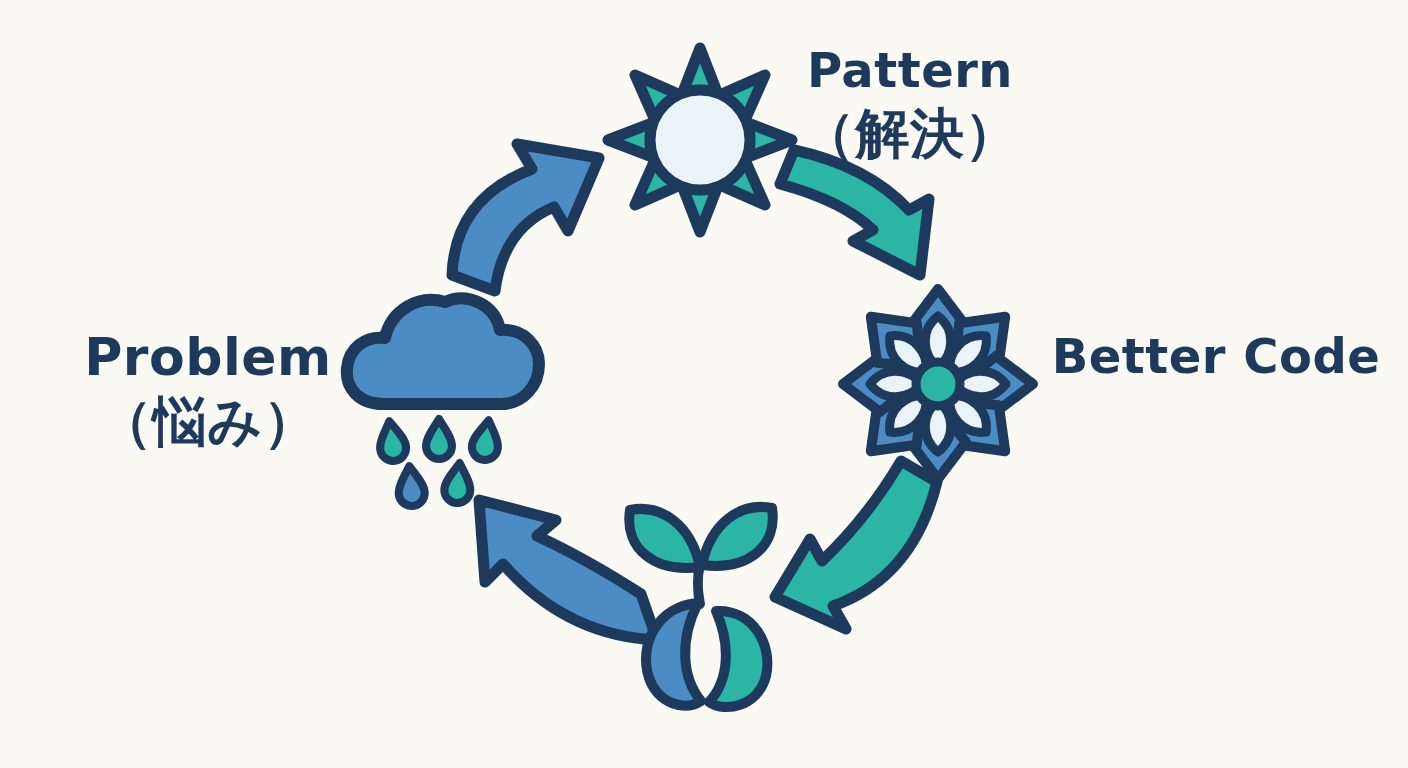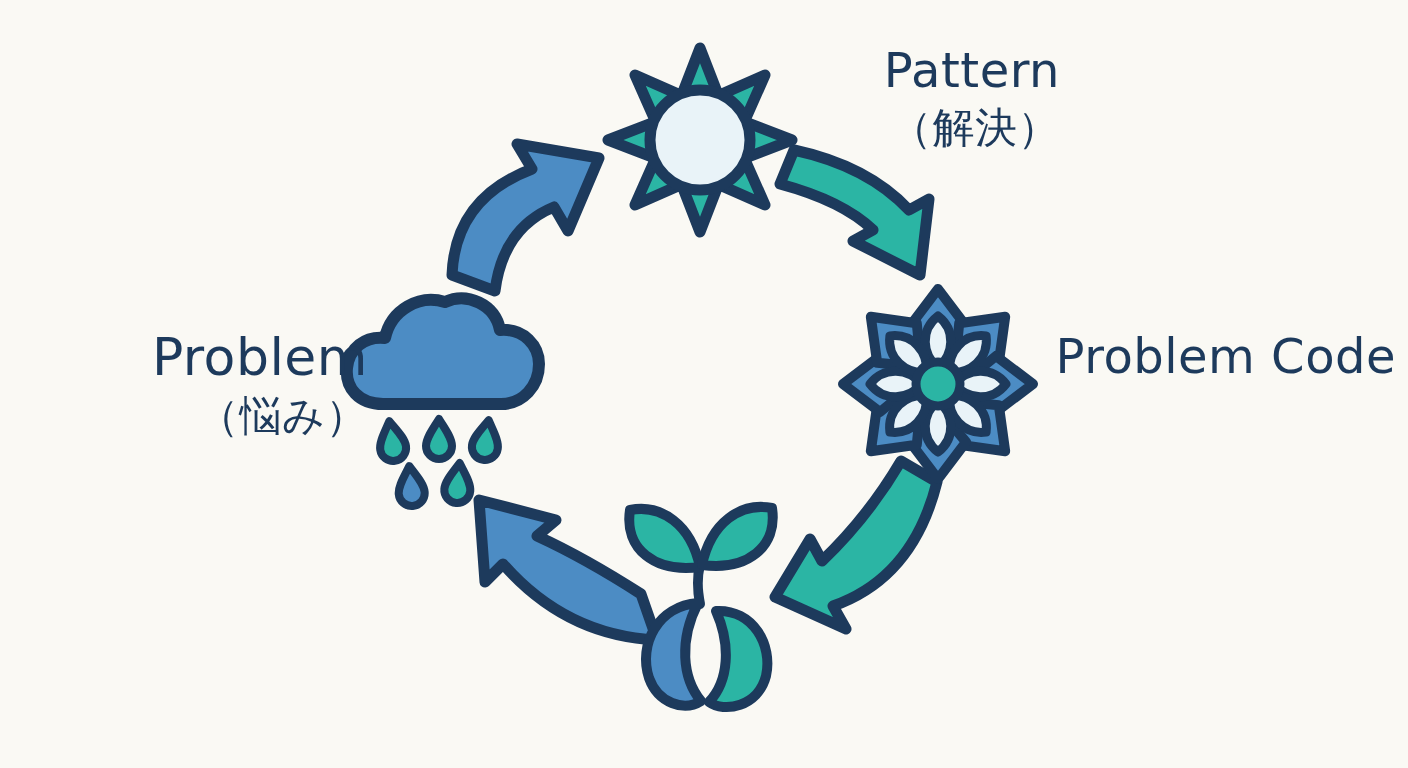--- a/index.html
+++ b/index.html
@@ -13,28 +13,28 @@
   html,body{width:1408px;height:768px;overflow:hidden;}
   body{
     background:var(--paper);
     font-family:"DejaVu Sans","Liberation Sans",sans-serif;
     color:var(--ink);
   }
   .canvas{position:relative;width:1408px;height:768px;}
   .canvas svg{position:absolute;left:0;top:0;}
   .node-label{
     position:absolute;
-    text-align:right;
-    font-weight:normal;
+    text-align:center;
+    font-weight:bold;
     color:var(--ink);
     line-height:1.12;
     letter-spacing:.5px;
   }
   .node-label .en{font-size:48px;display:block;}
-  .node-label .jp{font-size:42px;display:block;margin-top:6px;}
+  .node-label .jp{font-size:54px;display:block;margin-top:6px;}
   .label-problem{left:48px;top:328px;width:320px;}
   .label-problem .en{font-size:52px;}
   .label-pattern{left:760px;top:44px;width:300px;}
   .label-better-code{left:1036px;top:330px;width:360px;}
   .label-code{left:740px;top:650px;width:300px;}
 </style>
 </head>
 <body>
 
 <div class="canvas">
@@ -147,17 +147,17 @@
     <span class="en">Problem</span>
     <span class="jp">（悩み）</span>
   </div>
 
   <div class="node-label label-pattern">
     <span class="en">Pattern</span>
     <span class="jp">（解決）</span>
   </div>
 
   <div class="node-label label-better-code">
-    <span class="en">Problem Code</span>
+    <span class="en">Better Code</span>
   </div>
 
 
 </div>
 
 </body></html>

